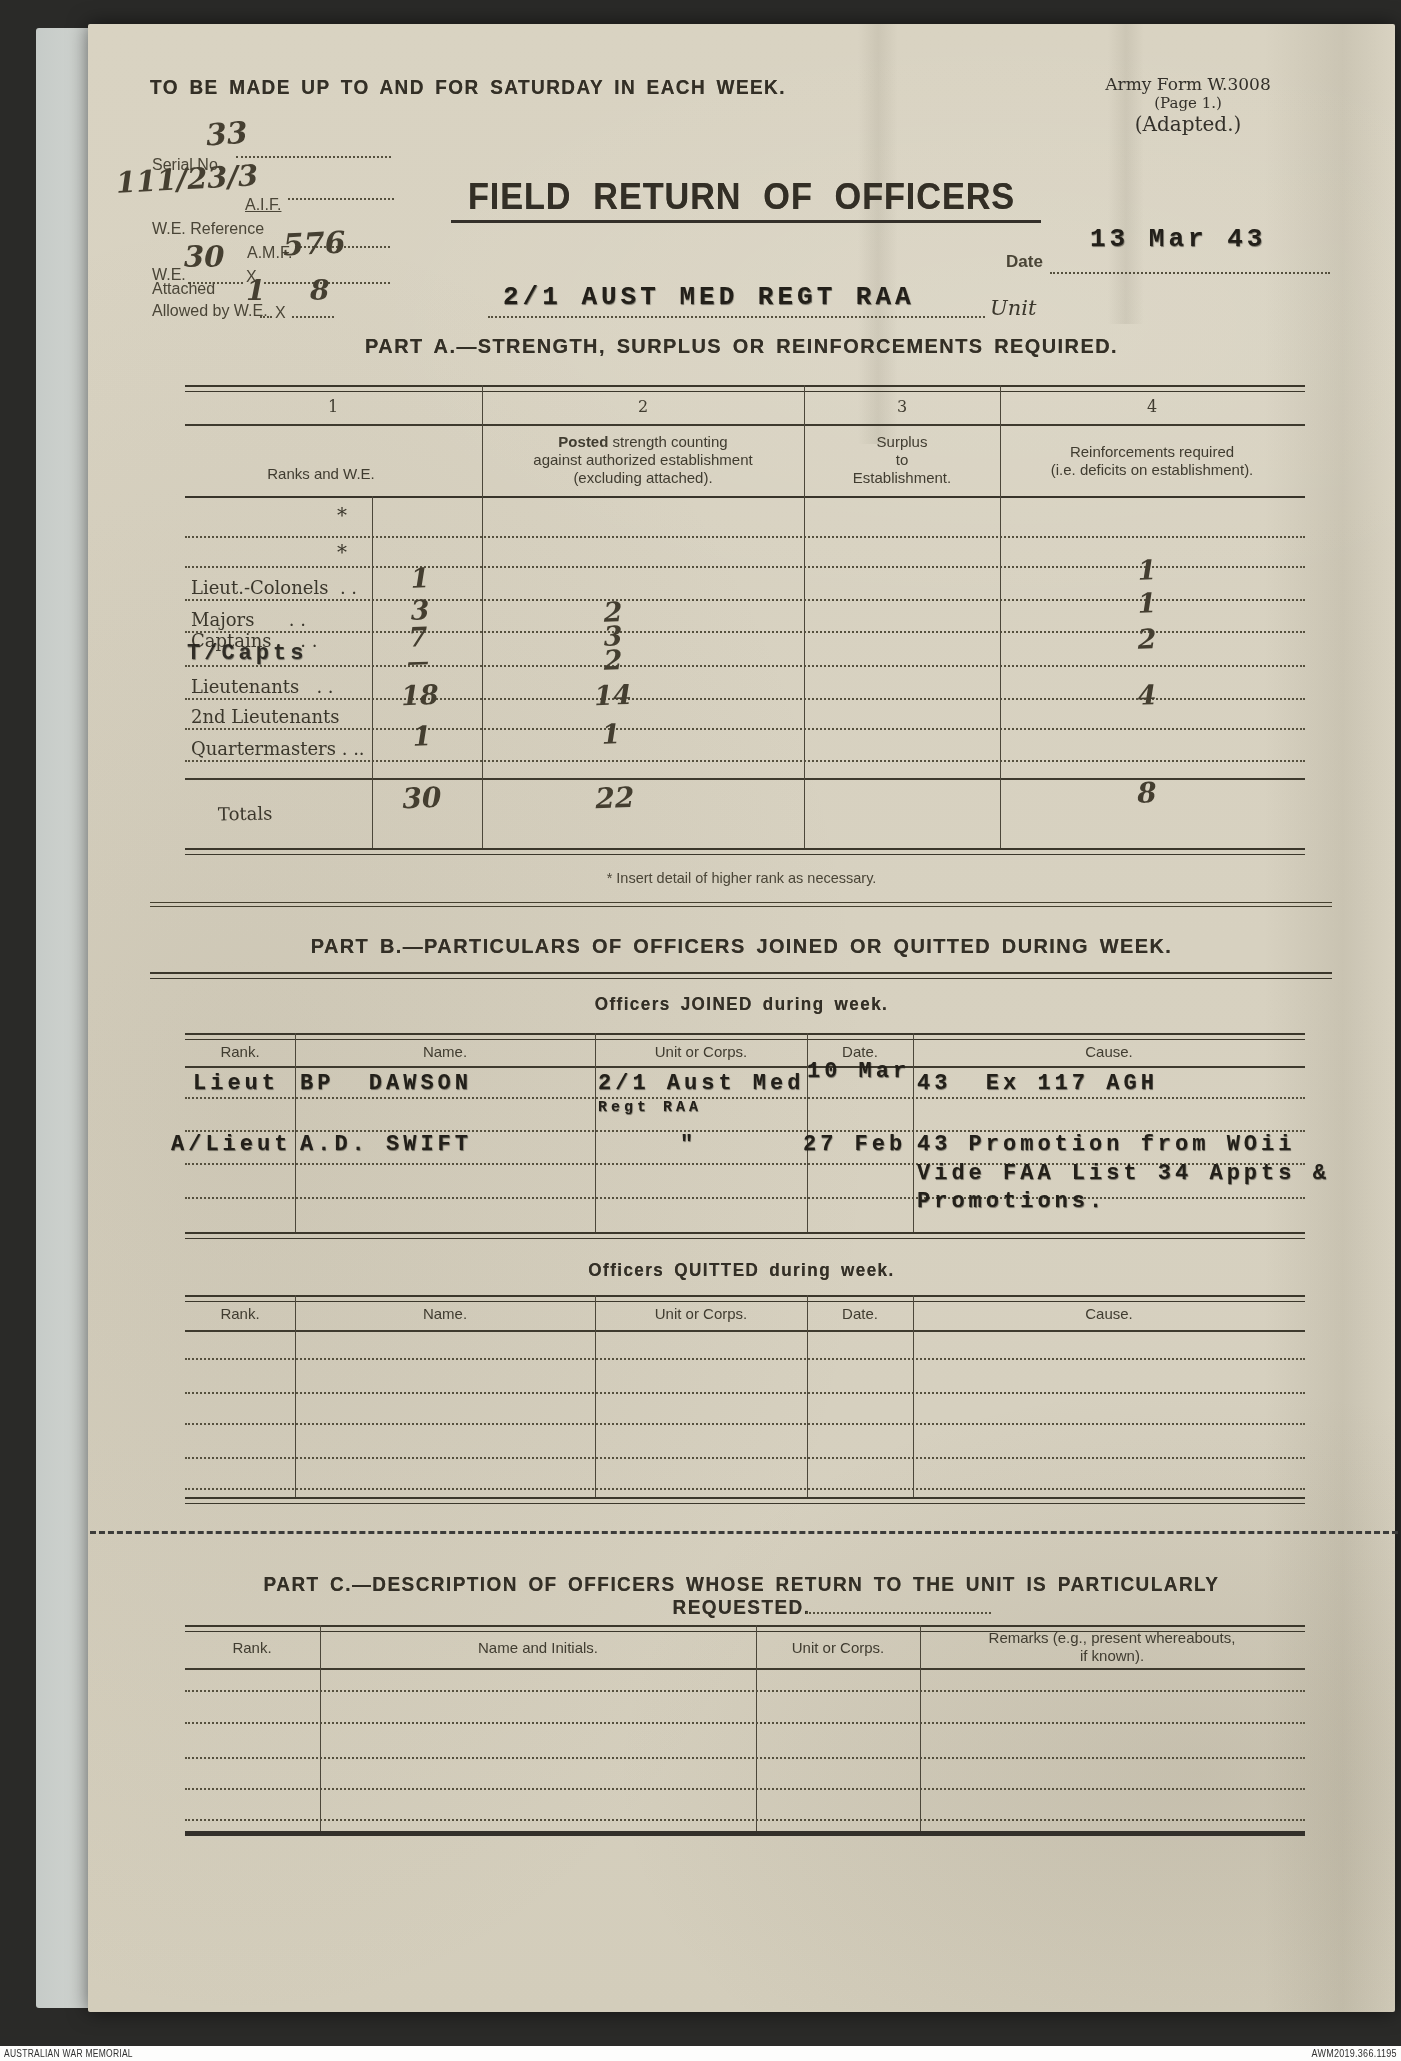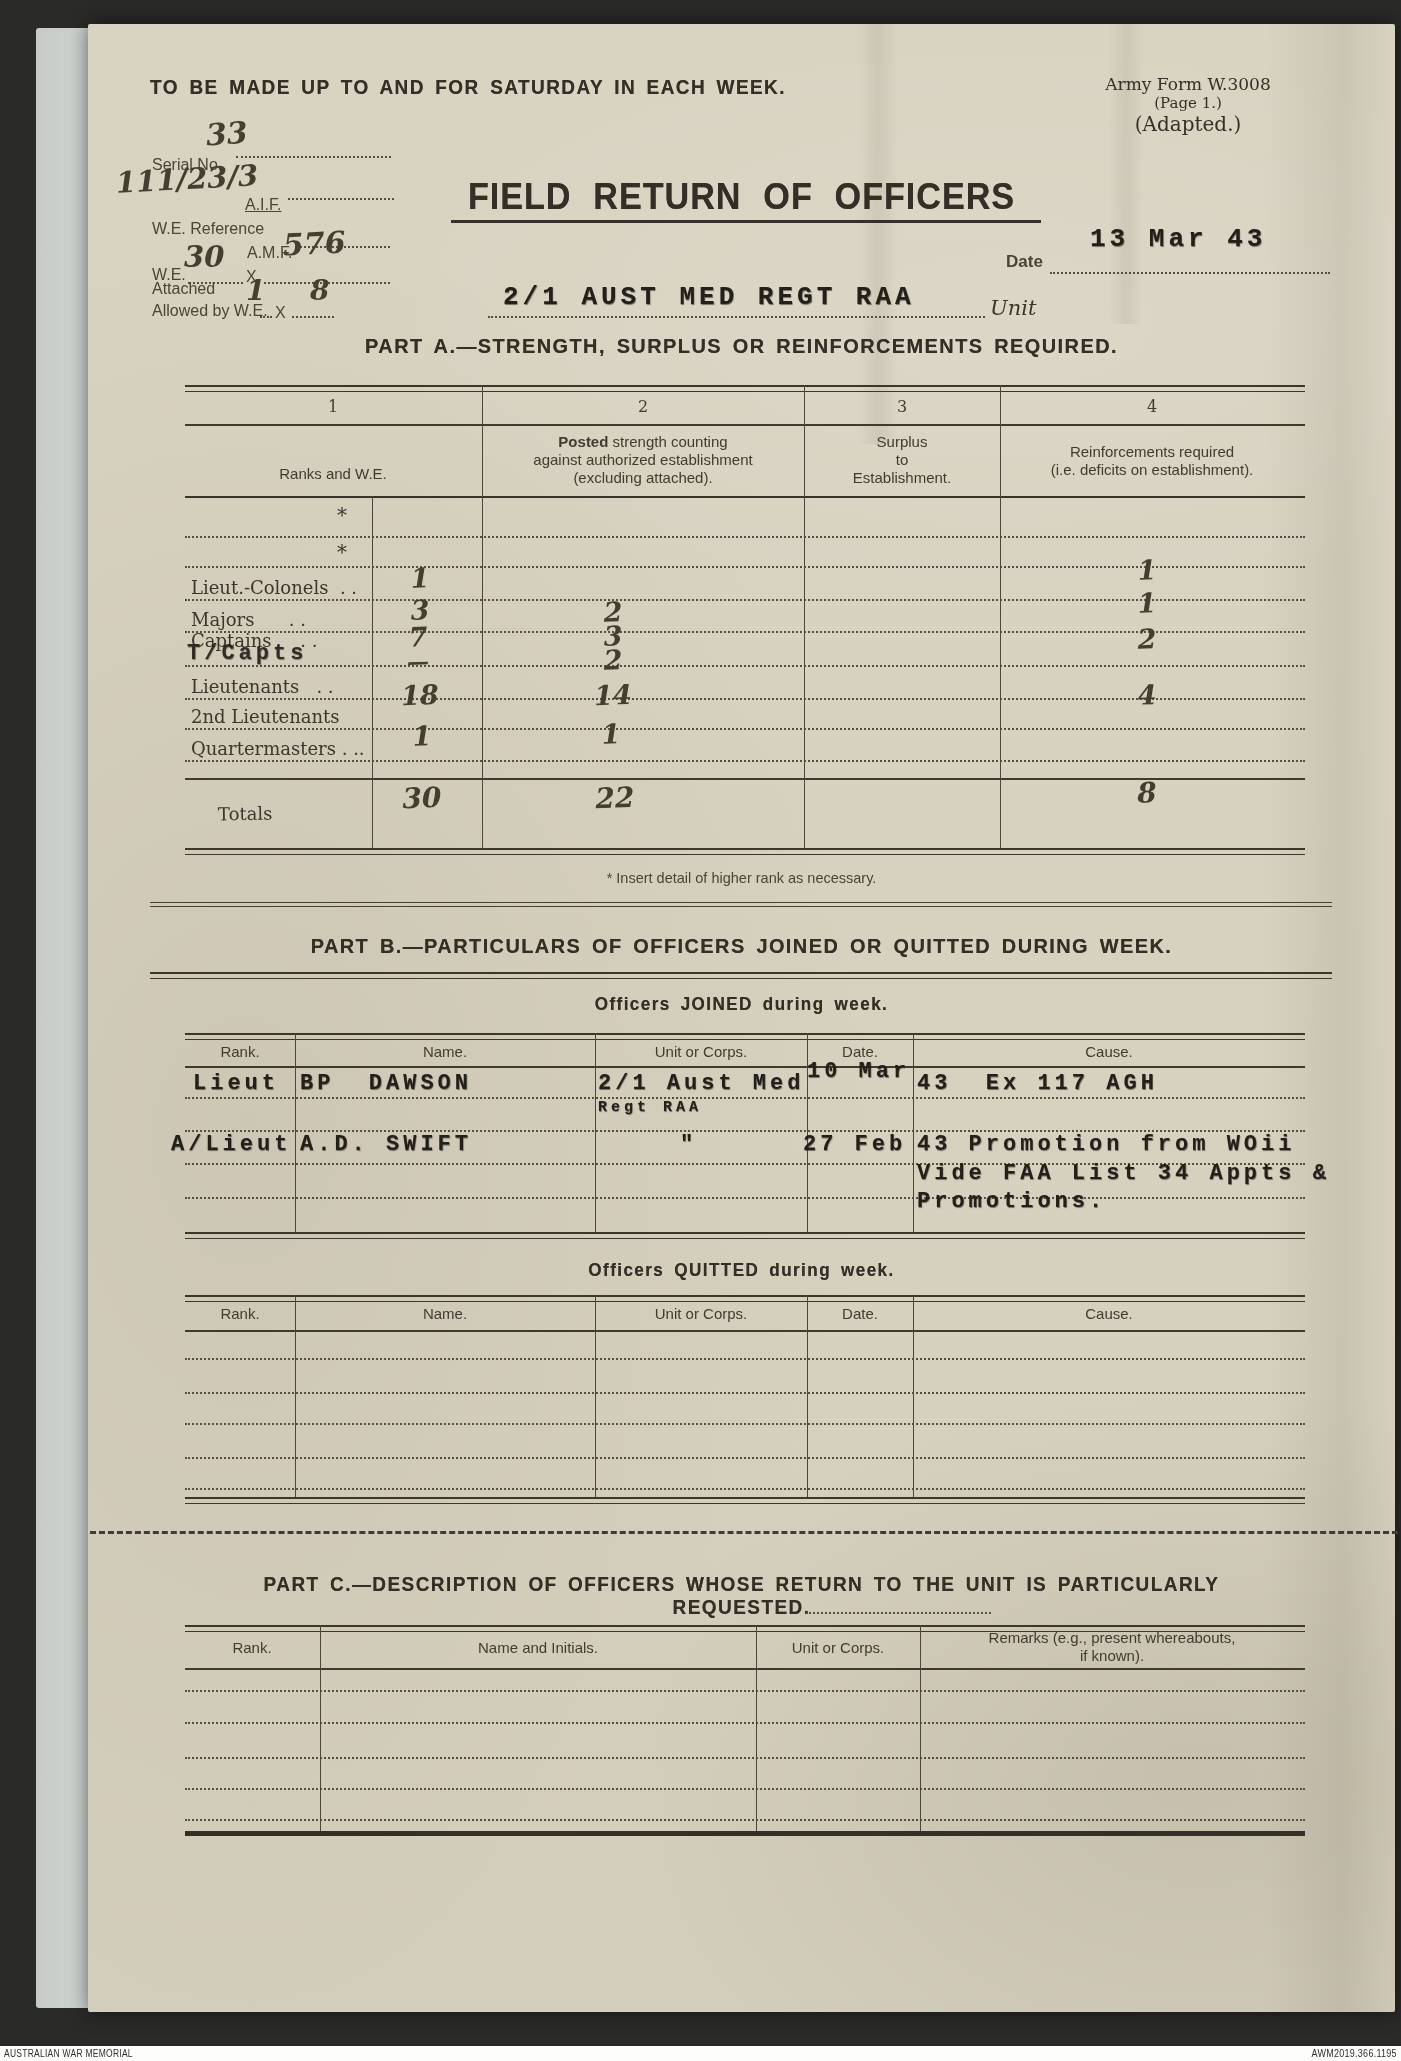--- a/index.html
+++ b/index.html
@@ -103,21 +103,21 @@
 
     <div class="abs" style="left:97px;top:361px;width:1120px;height:470px;">
       <div class="abs dr" style="left:0;top:0;width:1120px;"></div>
 
       <div class="abs thead serif" style="left:148px;top:12px;font-size:16px;">1</div>
       <div class="abs thead serif" style="left:458px;top:12px;font-size:16px;">2</div>
       <div class="abs thead serif" style="left:717px;top:12px;font-size:16px;">3</div>
       <div class="abs thead serif" style="left:967px;top:12px;font-size:16px;">4</div>
       <div class="abs rule1" style="left:0;top:39px;width:1120px;"></div>
 
-      <div class="abs thead" style="left:148px;top:80px;text-align:right;">Ranks and W.E.</div>
+      <div class="abs thead" style="left:136px;top:80px;text-align:right;">Ranks and W.E.</div>
       <div class="abs thead" style="left:458px;top:48px;"><b>Posted</b><span> strength counting</span></div>
       <div class="abs thead" style="left:458px;top:66px;">against authorized establishment</div>
       <div class="abs thead" style="left:458px;top:84px;">(excluding attached).</div>
       <div class="abs thead" style="left:717px;top:48px;">Surplus</div>
       <div class="abs thead" style="left:717px;top:66px;">to</div>
       <div class="abs thead" style="left:717px;top:84px;">Establishment.</div>
       <div class="abs thead" style="left:967px;top:58px;">Reinforcements required</div>
       <div class="abs thead" style="left:967px;top:76px;">(i.e. deficits on establishment).</div>
       <div class="abs rule1h" style="left:0;top:111px;width:1120px;"></div>
 

